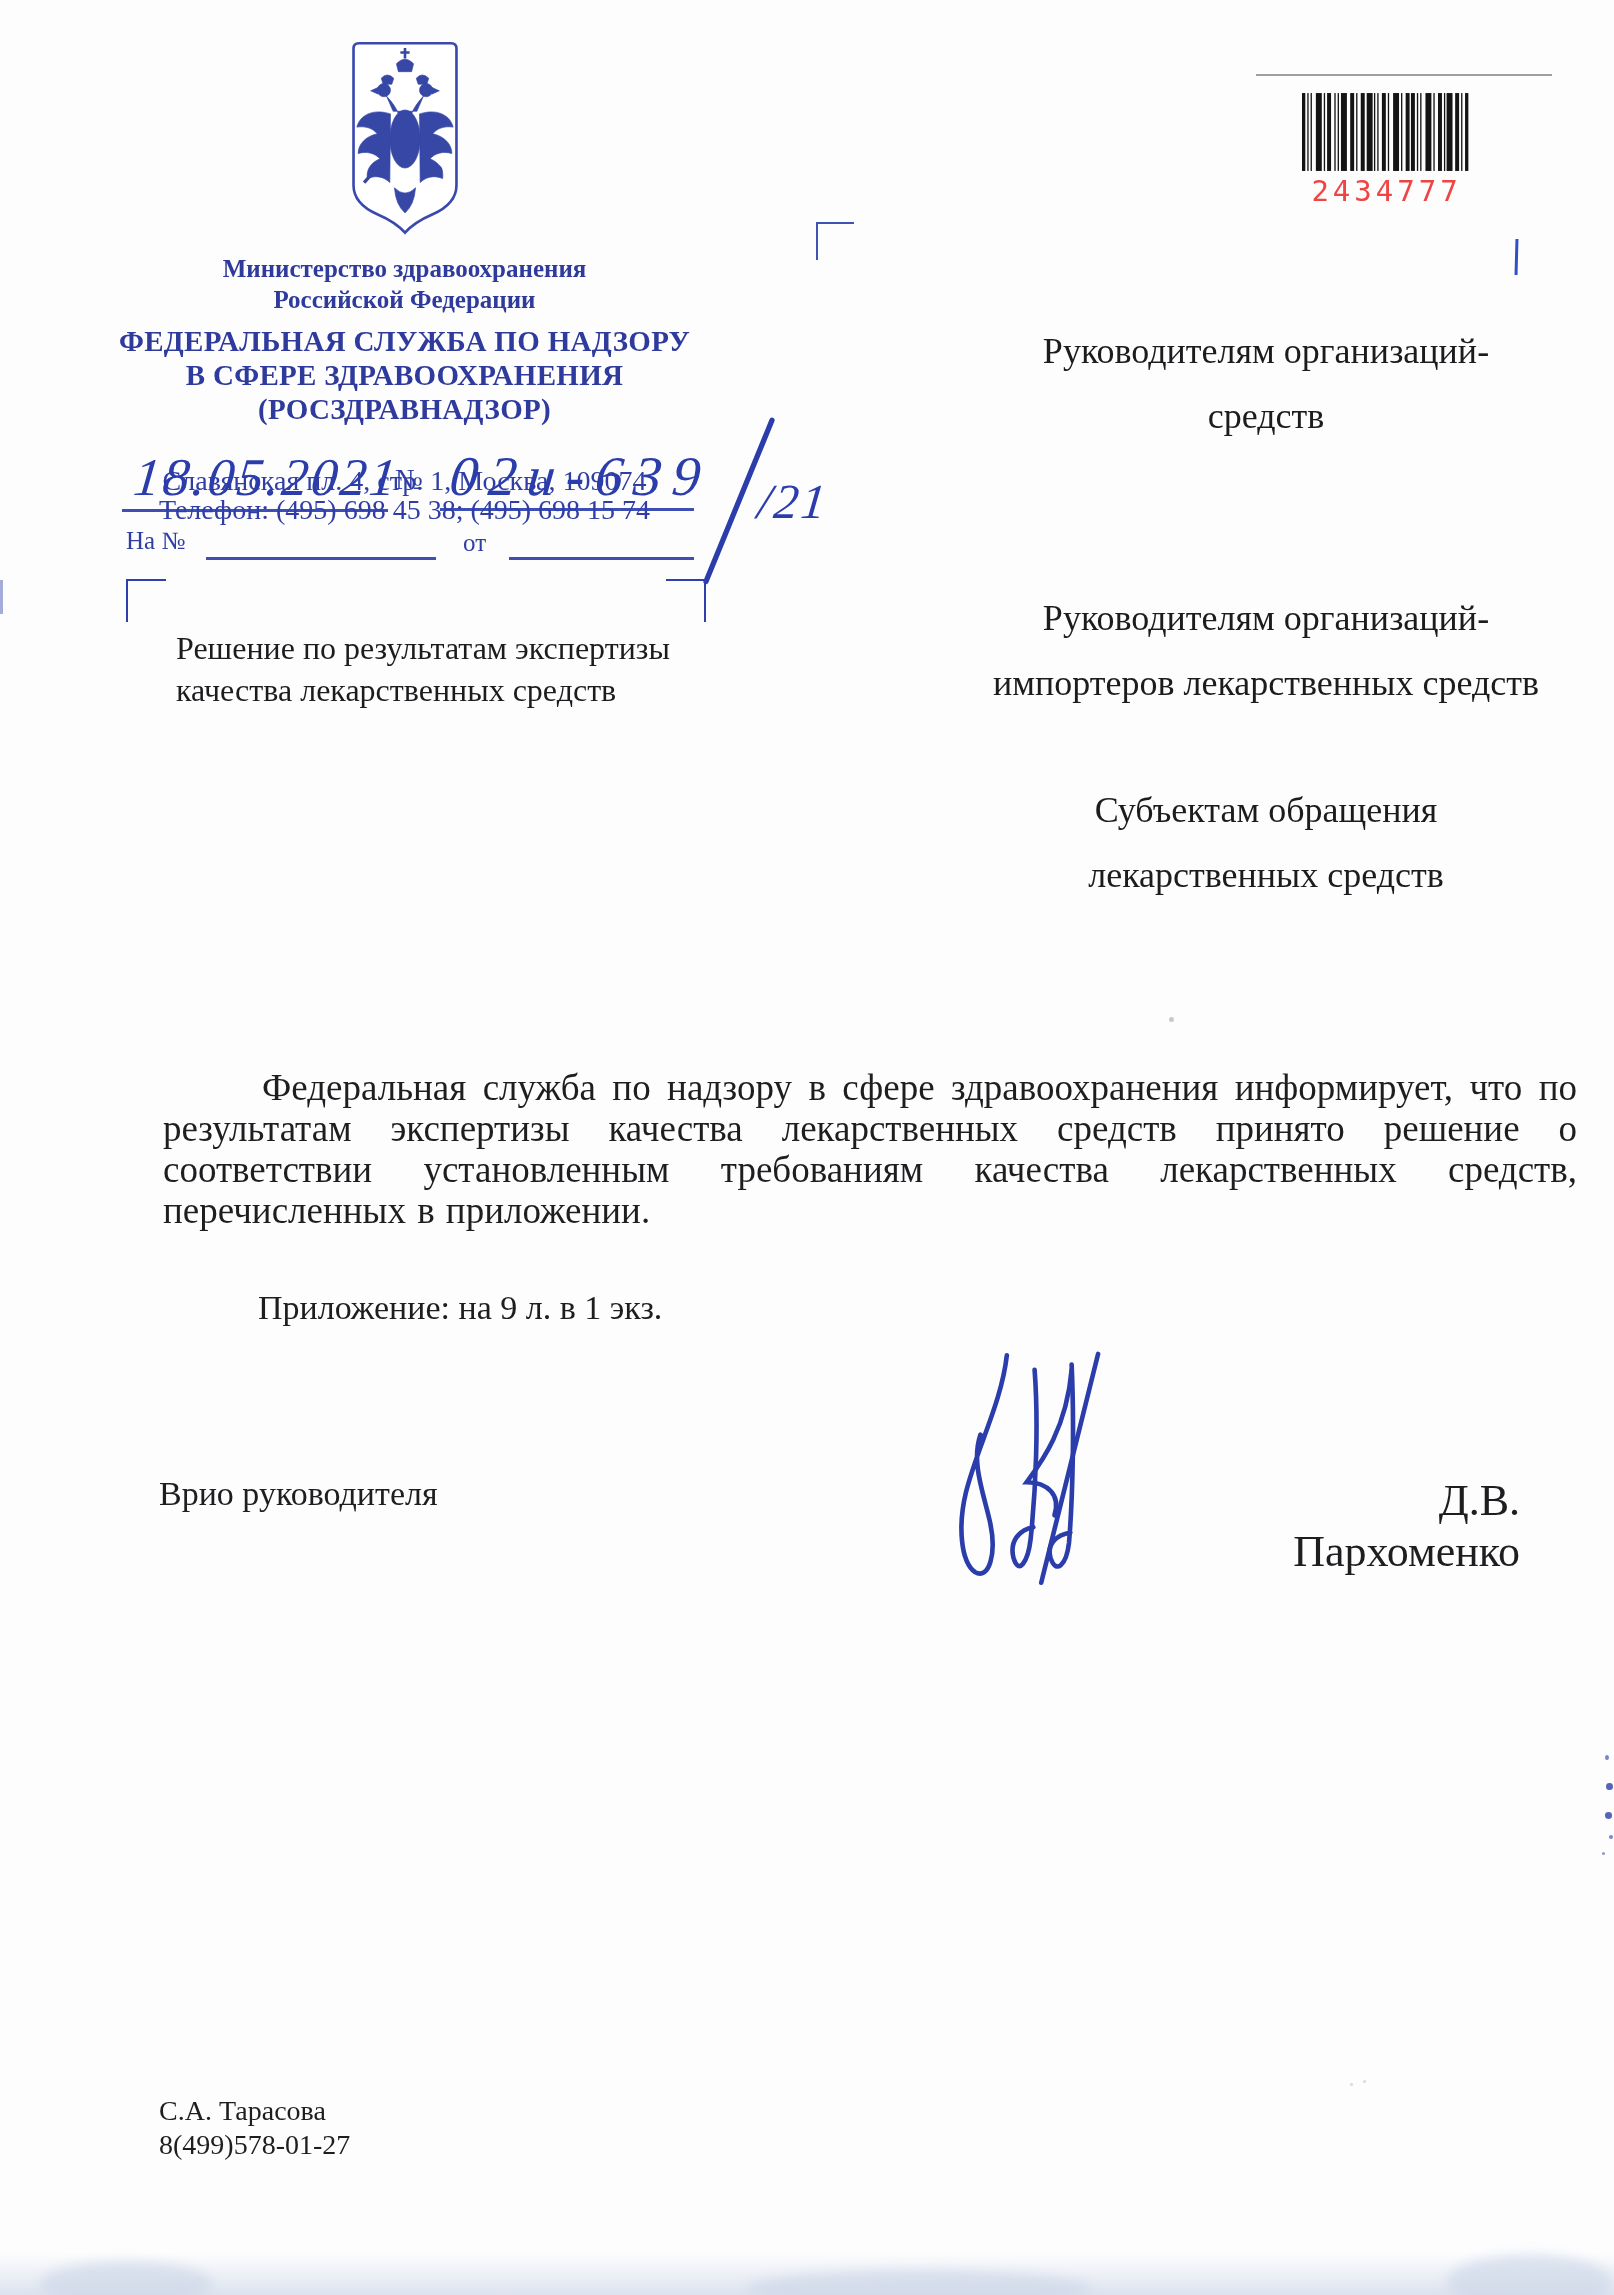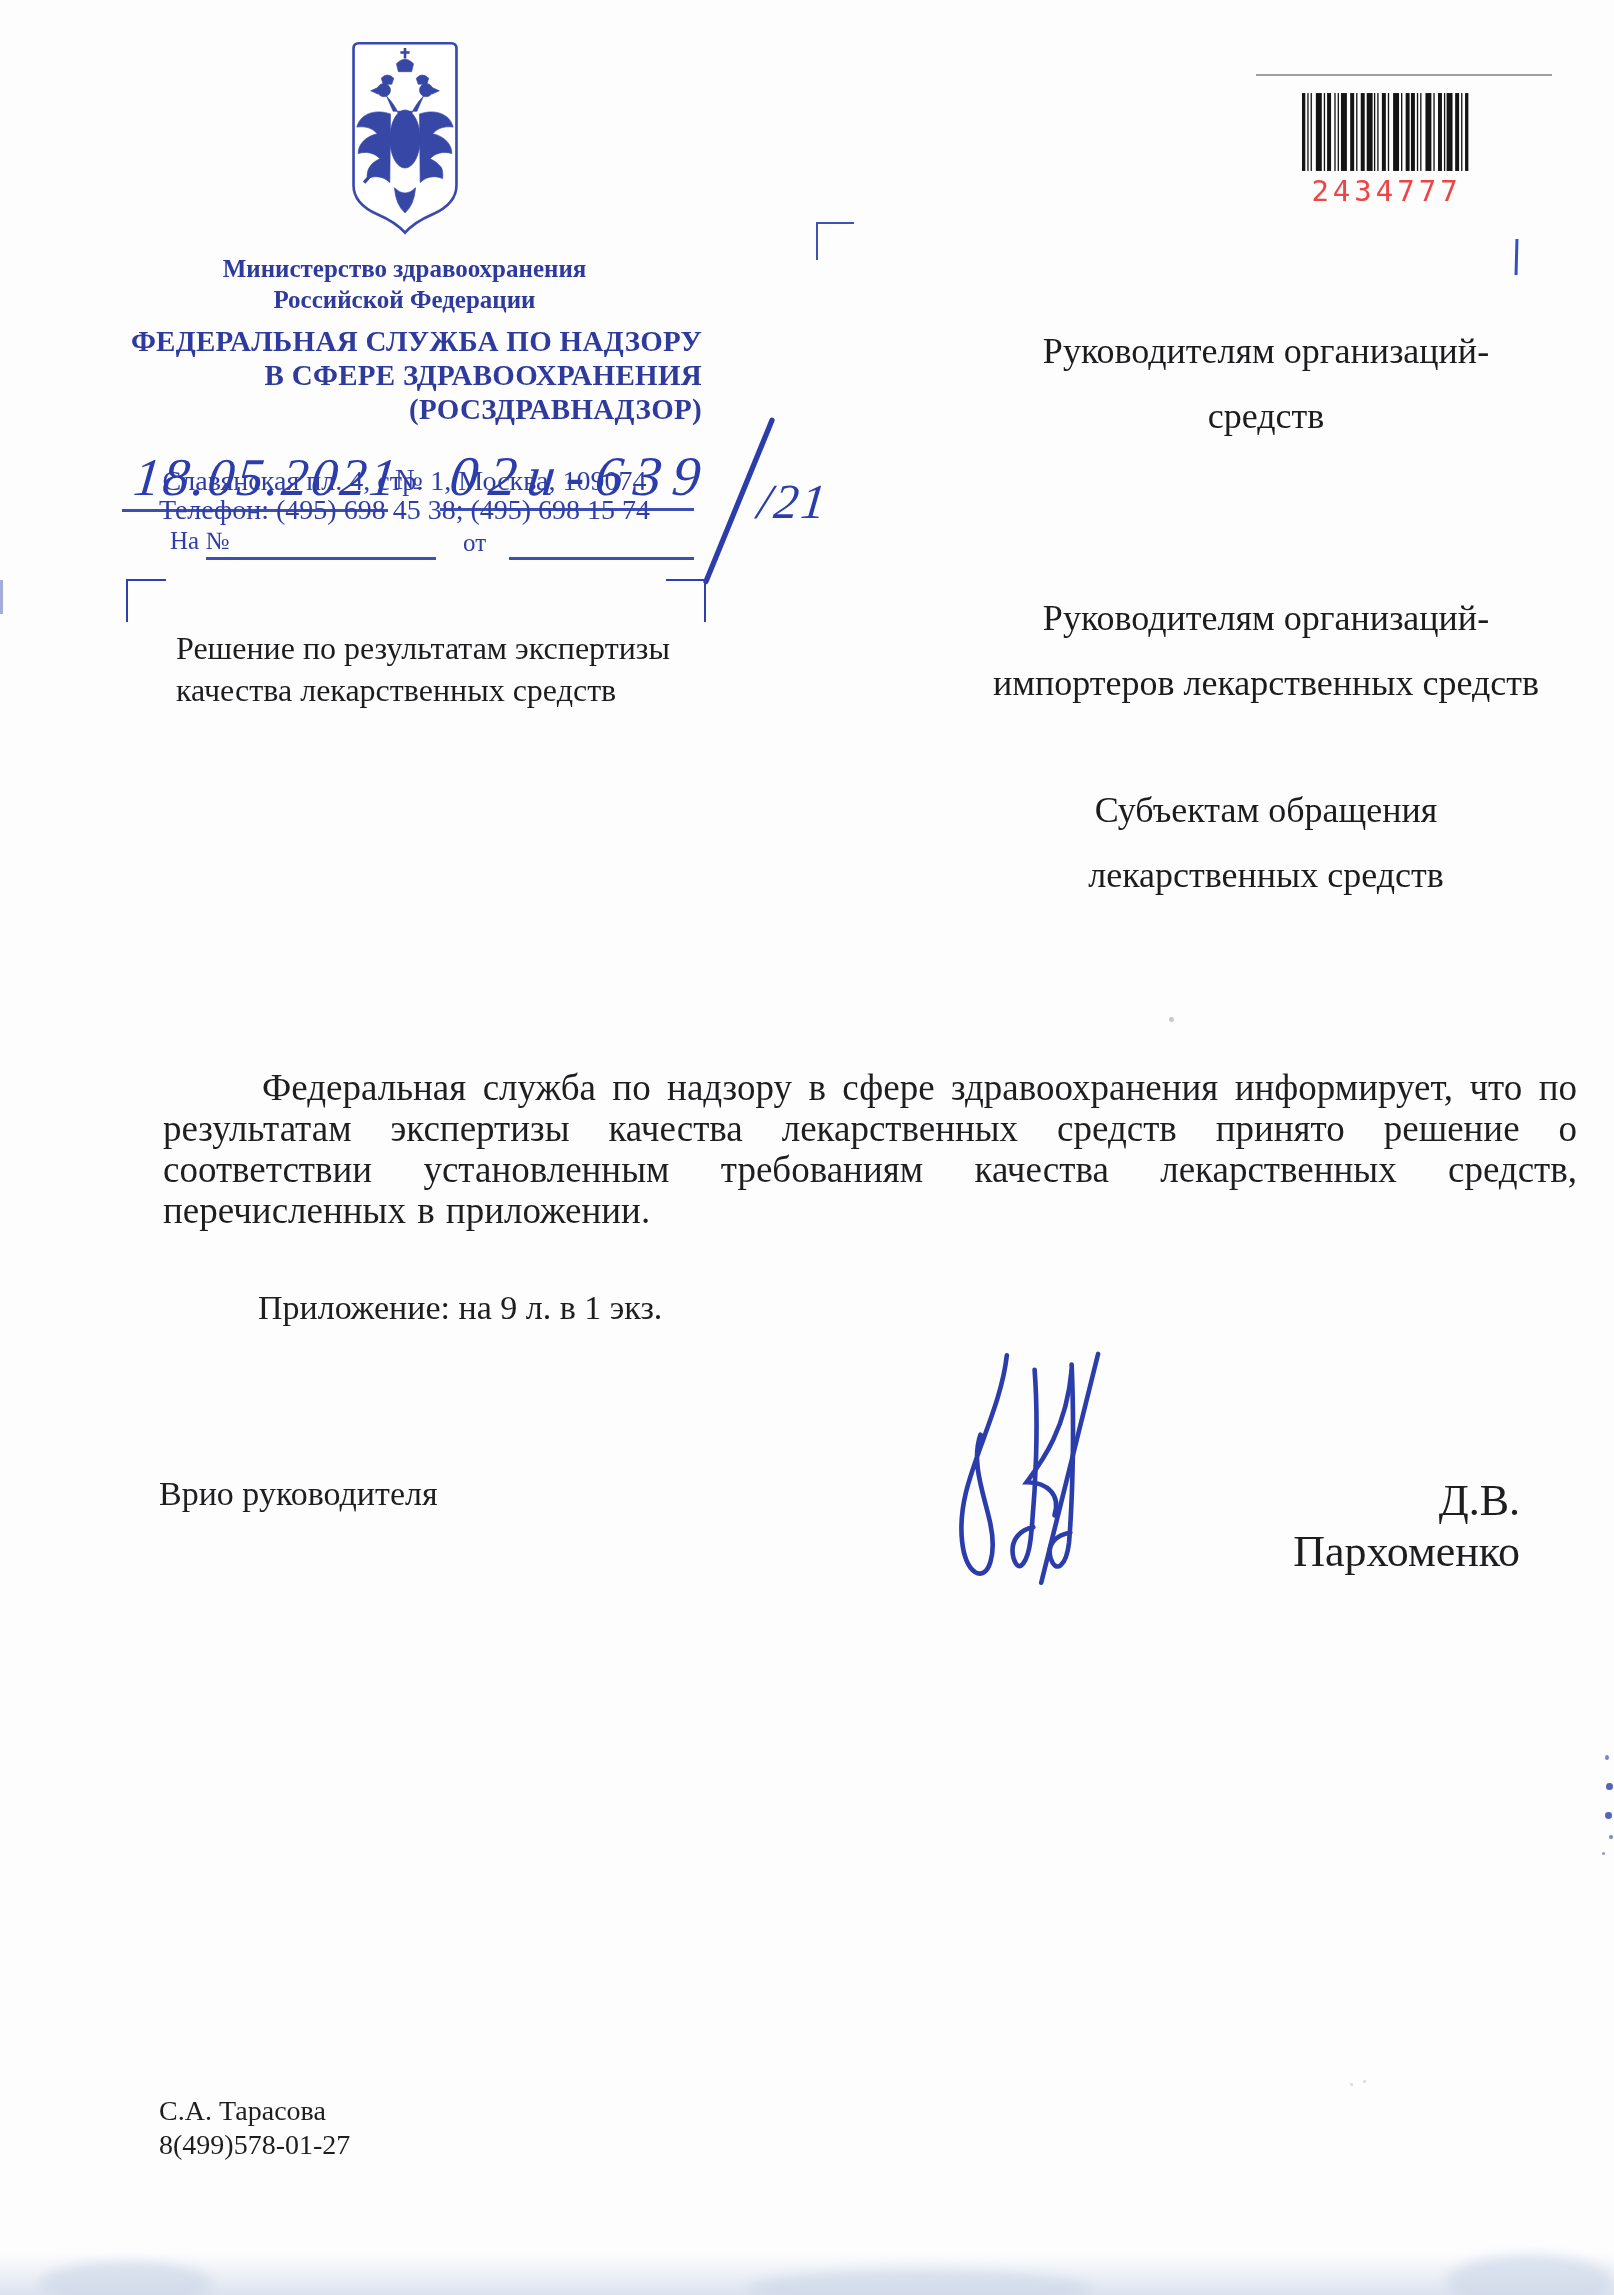--- a/index.html
+++ b/index.html
@@ -10,21 +10,21 @@
     background:#fdfdfe;
     overflow:hidden;
     font-family:"Liberation Serif","DejaVu Serif",serif;
     color:#1e1e21;
   }
   .abs{position:absolute;}
   
   .head-col{left:107px;top:40px;width:595px;text-align:center;}
   .arms{position:relative;margin:0 auto;width:114px;height:198px;}
   .ministry{margin-top:14.5px;font-weight:bold;font-size:25px;line-height:31px;color:#2e3a9c;}
-  .service{margin-top:9.3px;font-weight:bold;font-size:29px;line-height:34px;color:#2e3a9c;letter-spacing:0.3px;text-align:right;}
+  .service{margin-top:9.3px;font-weight:bold;font-size:29px;line-height:34px;color:#2e3a9c;letter-spacing:0.3px;}
   .addr{margin-top:40px;font-size:28px;line-height:29px;color:#2f3da5;}
   
   .bc-rule{left:1256px;top:74px;width:296px;height:2px;background:#8f8f93;opacity:.85;}
   .bc{left:1302px;top:93px;width:169px;text-align:center;}
   .bc-num{margin-top:1.3px;font-family:"DejaVu Sans Mono","Liberation Mono",monospace;font-size:29px;letter-spacing:4px;color:#ef4444;}
   
   .script{font-style:italic;color:#2b3cab;transform:skewX(-6deg);transform-origin:left bottom;white-space:nowrap;}
   .date-hw{left:131px;top:447px;font-size:53px;letter-spacing:2.6px;}
   .num-hw{left:447px;top:444px;font-size:56px;letter-spacing:10.6px;}
   .suffix-hw{left:755px;top:473px;font-size:49px;letter-spacing:2.6px;}
@@ -158,21 +158,21 @@
   <div class="abs nosign" style="left: 395px; top: 463px;">№</div>
   <div class="abs script num-hw" style="left: 447px; top: 444px;">02и-639</div>
   <div class="abs" style="left:694px;top:415px;width:86px;height:173px;">
     <svg width="86" height="173" viewBox="0 0 130 262">
         <path d="M118,8 L18,252" stroke="#2b3cab" stroke-width="8" stroke-linecap="round" fill="none"></path>
       </svg>
   </div>
   <div class="abs script suffix-hw" style="left: 755px; top: 473px;">/21</div>
   <div class="abs uline" style="left:122px;top:509px;width:266px;"></div>
   <div class="abs uline" style="left:440px;top:508px;width:254px;"></div>
-  <div class="abs replyrow" style="left:126px;top:527px;margin-left:44px;">На №</div>
+  <div class="abs replyrow" style="left:126px;top:527px;">На №</div>
   <div class="abs uline" style="left:206px;top:557px;width:230px;"></div>
   <div class="abs replyrow" style="left:463px;top:529px;">от</div>
   <div class="abs uline" style="left:509px;top:557px;width:185px;"></div>
 
   <div class="abs crn crn-tl" style="left:126px;top:579px;"></div>
   <div class="abs crn crn-tr" style="left:666px;top:579px;"></div>
   <div class="abs subject">
     <div>Решение по результатам экспертизы</div>
     <div>качества лекарственных средств</div>
   </div>

